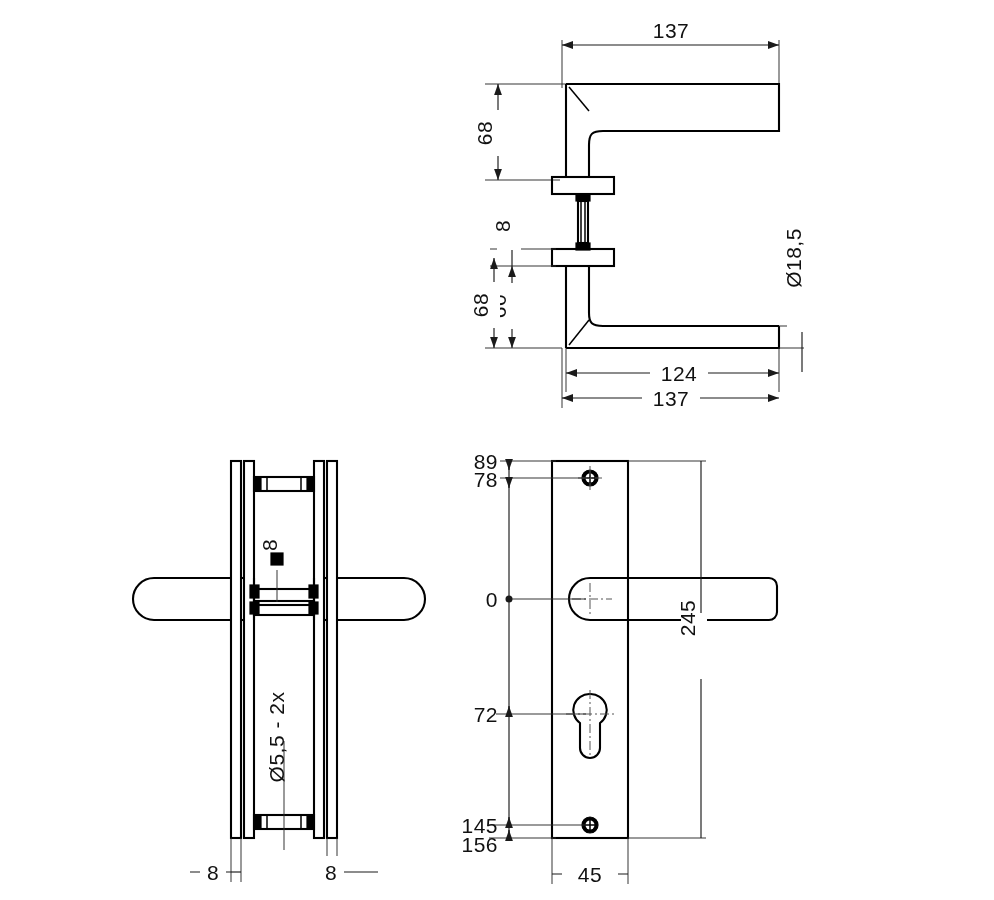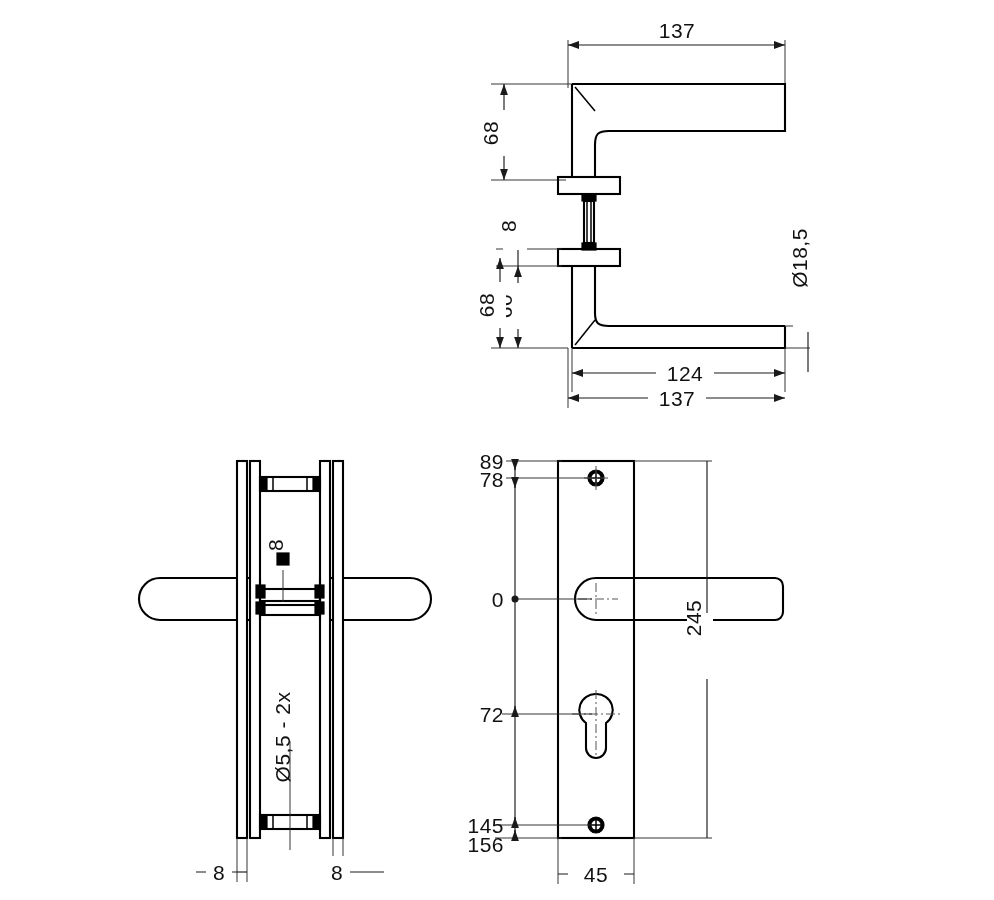--- a/index.html
+++ b/index.html
@@ -11,21 +11,20 @@
     width: 994px;
     height: 900px;
     font-family: "Liberation Sans", sans-serif;
   }
   #drawing-root {
     position: relative;
     width: 804px;
     height: 900px;
     overflow: hidden;
     background: #ffffff;
-    padding-left: 6px;
   }
   svg#tech-drawing {
     display: block;
     width: 994px;
     height: 900px;
   }
   .obj {
     fill: none;
     stroke: #000000;
     stroke-width: 2.1;

